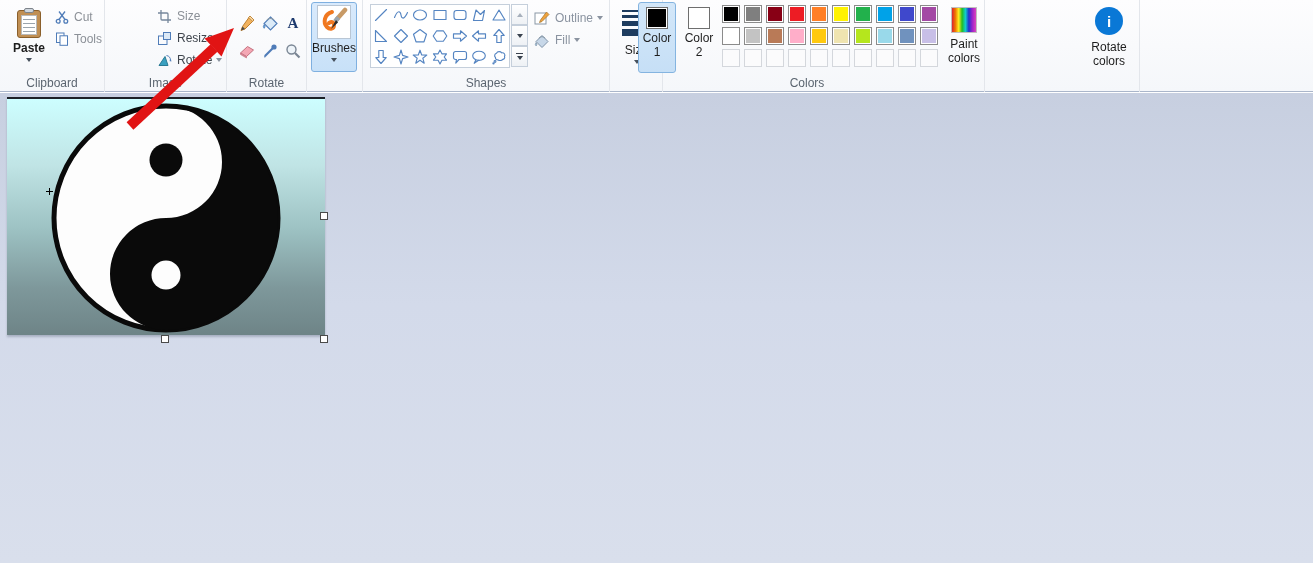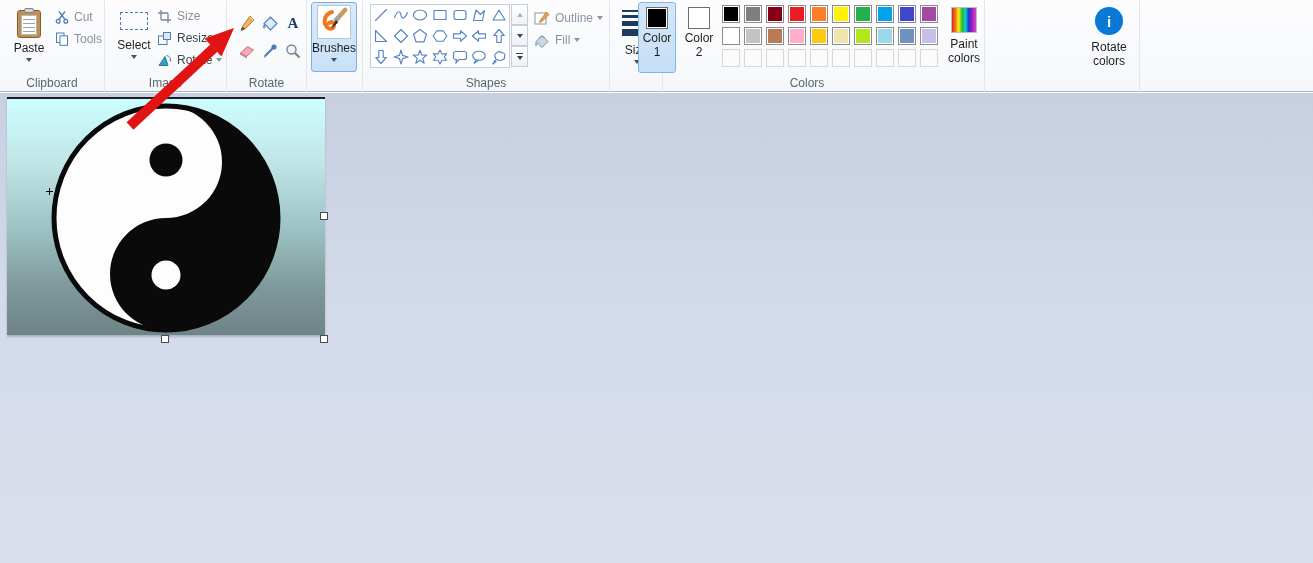--- a/index.html
+++ b/index.html
@@ -101,21 +101,21 @@
   .icon16 { display:block; }
 </style>
 </head>
 <body>
 
 <div id="root">
 
   <div class="ribbon">
 
     <div class="group g-clipboard">
-      <div class="bigbtn" style="left:8px; top:5px; width:42px; height:70px;">
+      <div class="bigbtn" style="left:8px; top:5px; width:42px; height:70px;font-weight:bold;">
         <div class="clip-icon">
           <div class="clip-board"></div>
             <div class="clip-paper"></div>
           <div class="clip-line" style="top:11px"></div>
             <div class="clip-line" style="top:15px"></div>
           <div class="clip-line" style="top:19px"></div>
             <div class="clip-line" style="top:23px"></div>
           <div class="clip-clip"></div>
         </div>
         <div class="blabel">Paste</div>
@@ -134,25 +134,20 @@
         <svg class="icon16" width="14" height="14" viewBox="0 0 14 14">
           <rect x="1.5" y="1" width="7.5" height="9.5" fill="#fff" stroke="#4f7cb8"></rect>
           <rect x="5" y="3.8" width="7.5" height="9.5" fill="#fff" stroke="#4f7cb8"></rect>
         </svg>
         <span class="lbl">Tools</span>
       </div>
       <div class="caption">Clipboard</div>
     </div>
 
     <div class="group g-image">
-      <div class="bigbtn" style="left:7px; top:5px; width:44px; height:70px;">
-        <div class="sel-icon"></div>
-        <div class="blabel">Select</div>
-        <div class="caret"></div>
-      </div>
       <div class="smallbtn" style="left:52px; top:6px;">
         <svg class="icon16" width="15" height="15" viewBox="0 0 15 15">
           <path d="M4,1 V10 a1,1 0 0 0 1,1 H14" stroke="#76879c" fill="none" stroke-width="1.3"></path>
           <path d="M1,4 H10 a1,1 0 0 1 1,1 V14" stroke="#76879c" fill="none" stroke-width="1.3"></path>
         </svg>
         <span class="lbl">Size</span>
       </div>
       <div class="smallbtn dark" style="left:52px; top:28px;">
         <svg class="icon16" width="15" height="15" viewBox="0 0 15 15">
           <rect x="1.5" y="5" width="8.5" height="8.5" stroke="#4f7cb8" fill="none"></rect>

